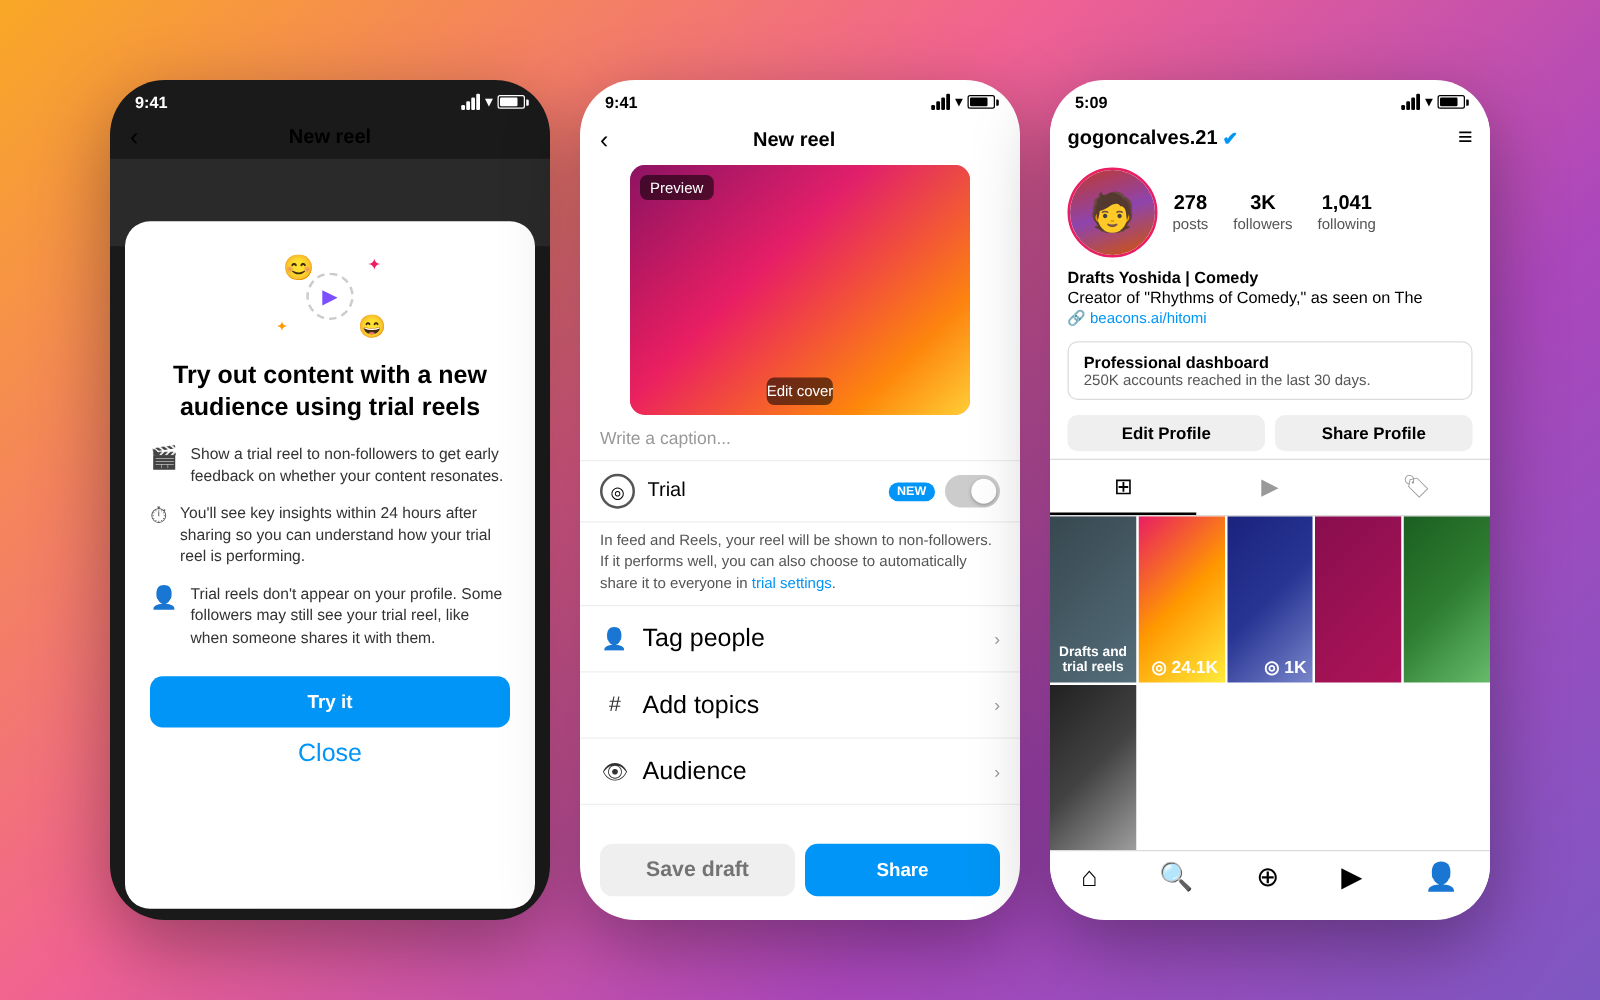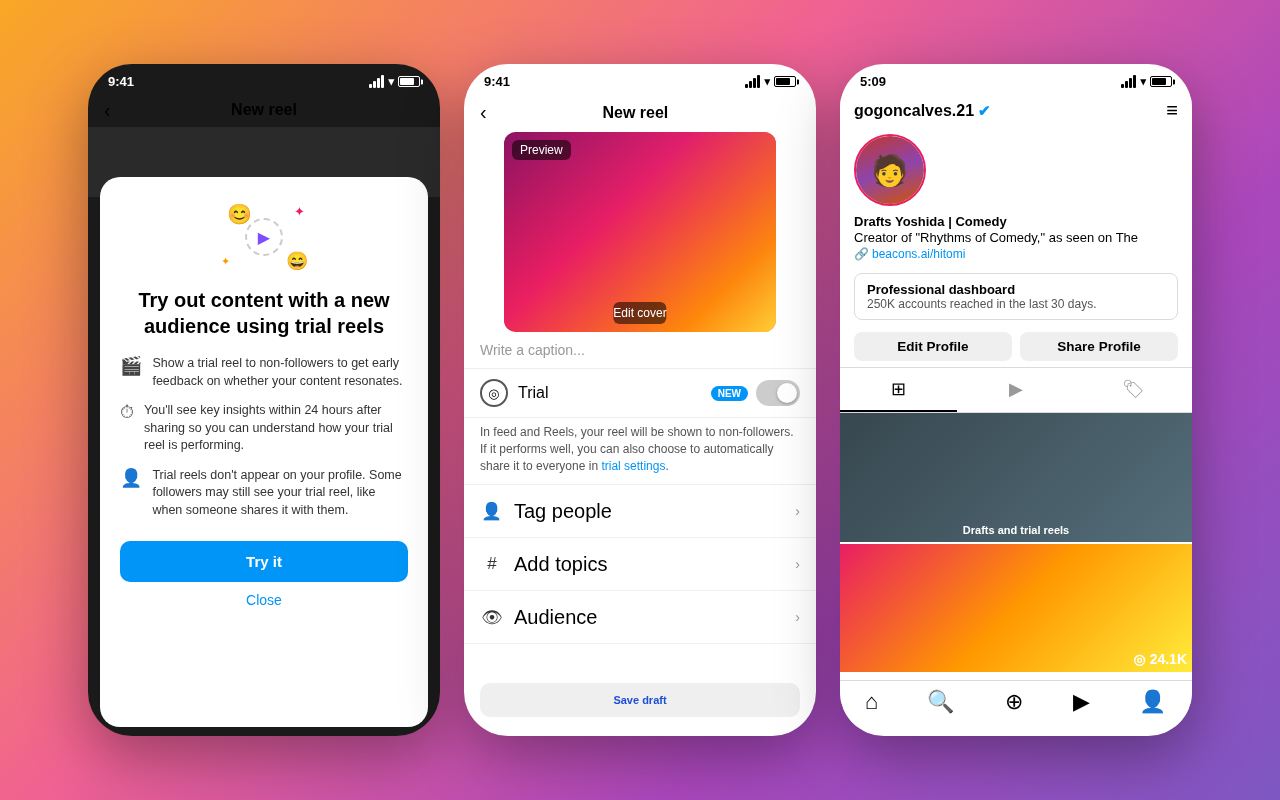--- a/index.html
+++ b/index.html
@@ -175,21 +175,21 @@
       border-radius: 10px;
       width: 100%;
       padding: 12px;
       font-size: 15px;
       font-weight: 600;
       cursor: pointer;
       margin-top: 10px;
     }
     .close-link {
       color: #0095f6;
-      font-size: 14px;
+      font-size: 20px;
       font-weight: 500;
       margin-top: 10px;
       background: none;
       border: none;
       cursor: pointer;
     }
 
     
     .phone2-content {
       height: calc(100% - 38px);
@@ -349,23 +349,23 @@
       gap: 8px;
       padding: 10px 16px;
       margin-top: auto;
     }
     .draft-btn {
       flex: 1;
       padding: 11px;
       background: #efefef;
       border: none;
       border-radius: 10px;
-      font-size: 11px;
-      font-weight: 600;
-      color: #1d4ed8;
+      font-size: 17px;
+      font-weight: 600;
+      color: #737373;
       cursor: pointer;
     }
     .share-btn {
       flex: 1;
       padding: 11px;
       background: #0095f6;
       border: none;
       border-radius: 10px;
       font-size: 15px;
       font-weight: 600;
@@ -517,21 +517,21 @@
       font-size: 18px;
       border-bottom: 2px solid transparent;
     }
     .tab-item.active {
       color: #000;
       border-bottom: 2px solid #000;
     }
     .grid-area {
       flex: 1;
       display: grid;
-      grid-template-columns: repeat(1, 1fr);
+      grid-template-columns: repeat(5, 1fr);
       grid-template-rows: repeat(2, 1fr);
       gap: 2px;
       overflow: hidden;
     }
     .grid-item {
       background: #ddd;
       position: relative;
       overflow: hidden;
     }
     .grid-item-1 { background: linear-gradient(135deg, #37474f, #546e7a); }
@@ -690,20 +690,21 @@
       <span class="menu-row-chevron">›</span>
     </div>
     <div class="menu-row">
       <div class="menu-row-icon">👁</div>
       <span class="menu-row-label">Audience</span>
       <span class="menu-row-chevron">›</span>
     </div>
 
     <div class="phone2-bottom">
       <button class="draft-btn">Save draft</button>
+      <button class="share-btn">Share</button>
     </div>
   </div>
 </div>
 
 <div class="phone">
   <div class="status-bar light">
     <span>5:09</span>
     <div class="status-icons">
       <div class="signal-bars">
         <span style="height:4px"></span>
@@ -724,20 +725,34 @@
         <span>gogoncalves.21</span>
         <span class="verified-badge">✔</span>
       </div>
       <span class="menu-dots">≡</span>
     </div>
 
     <div class="profile-info-row">
       <div class="avatar">
         <div class="avatar-inner">🧑</div>
       </div>
+      <div class="stats-row">
+        <div class="stat-item">
+          <span class="stat-num">278</span>
+          <span class="stat-label">posts</span>
+        </div>
+        <div class="stat-item">
+          <span class="stat-num">3K</span>
+          <span class="stat-label">followers</span>
+        </div>
+        <div class="stat-item">
+          <span class="stat-num">1,041</span>
+          <span class="stat-label">following</span>
+        </div>
+      </div>
     </div>
 
     <div class="bio-area">
       <div class="bio-name">Drafts Yoshida | Comedy</div>
       <div class="bio-text">Creator of "Rhythms of Comedy," as seen on The</div>
       <div class="bio-link">
         <span>🔗</span>
         <span>beacons.ai/hitomi</span>
       </div>
     </div>

